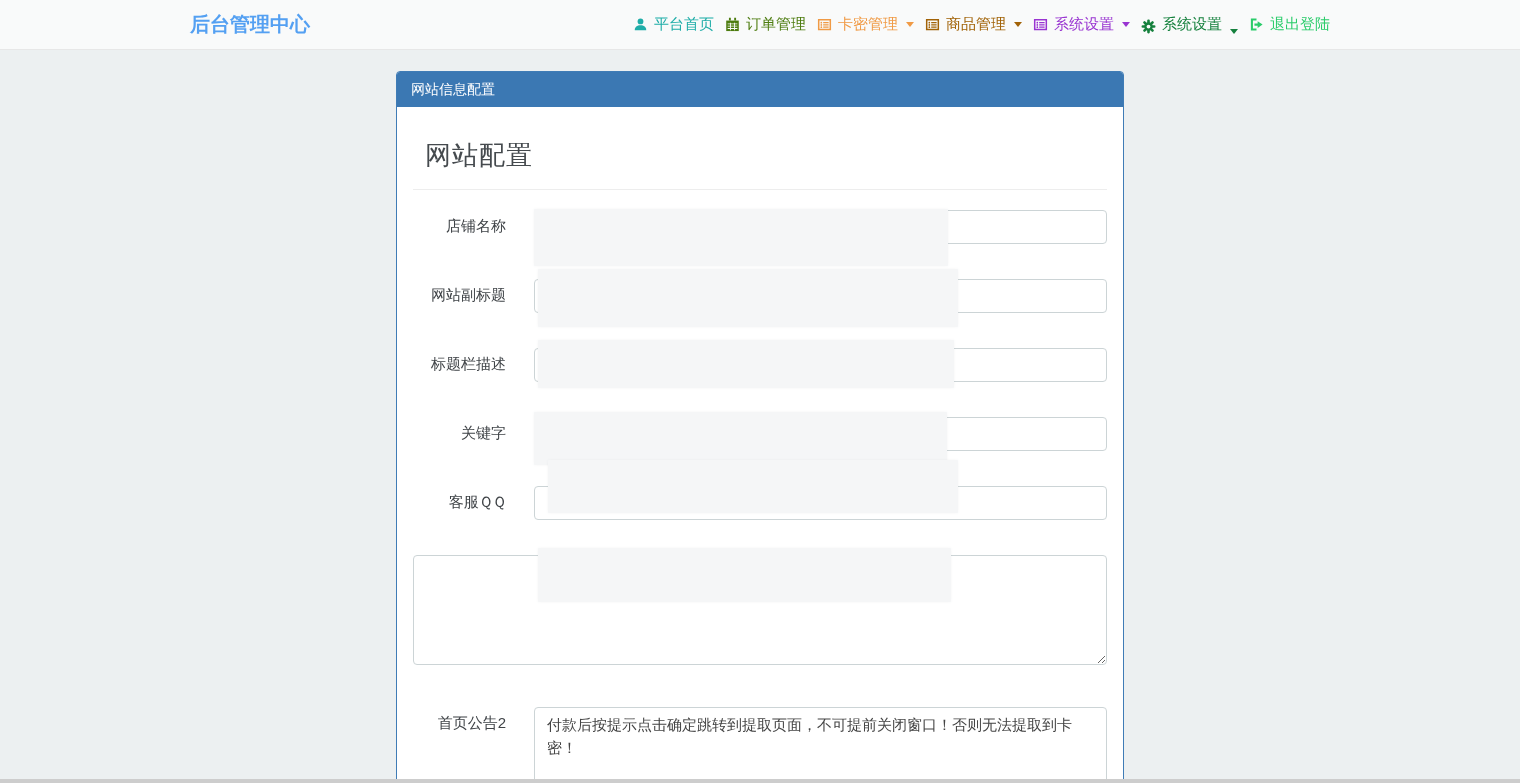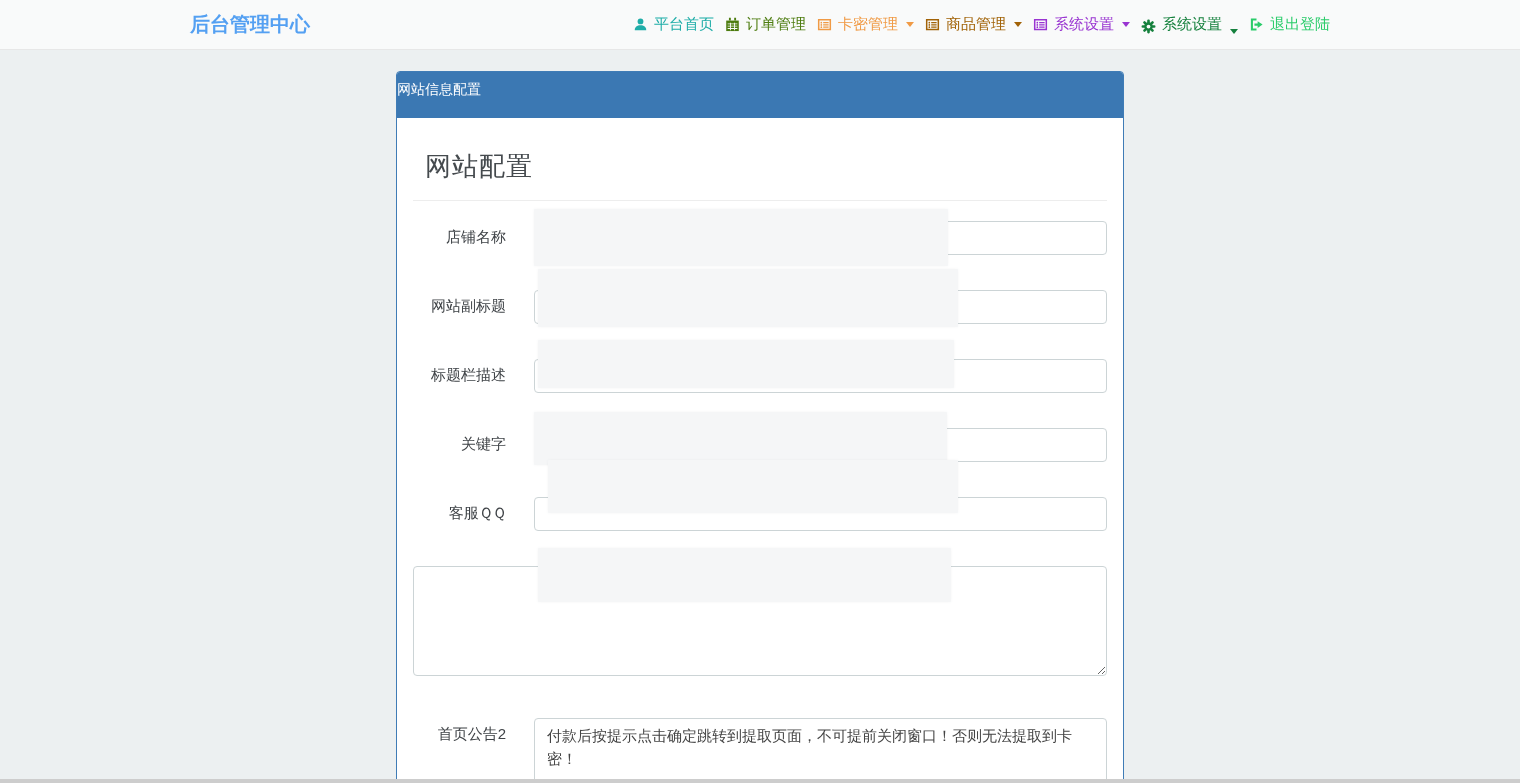--- a/index.html
+++ b/index.html
@@ -32,21 +32,21 @@
   }
   
   .content { padding-top:21px; }
   .panel {
     width:728px; margin:0 auto; background:#fff;
     border:1px solid #3f7cb6; border-radius:4px;
     min-height:720px;
   }
   .panel-heading {
     background:#3b78b3; color:#fff; font-size:14px;
-    padding:9px 0; height:46px;
+    padding:9px 14px; height:35px;
     border-radius:3px 3px 0 0;
   }
   .panel-body { padding:14px 16px; position:relative; }
   .section-title {
     font-size:26px; font-weight:500; color:#454a4e;
     margin:17px 0 16px 12px; letter-spacing:1px;
   }
   .divider { border:none; border-top:1px solid #ededed; margin:0 0 20px 0; }
   
   .form-row { display:flex; margin-bottom:35px; }

